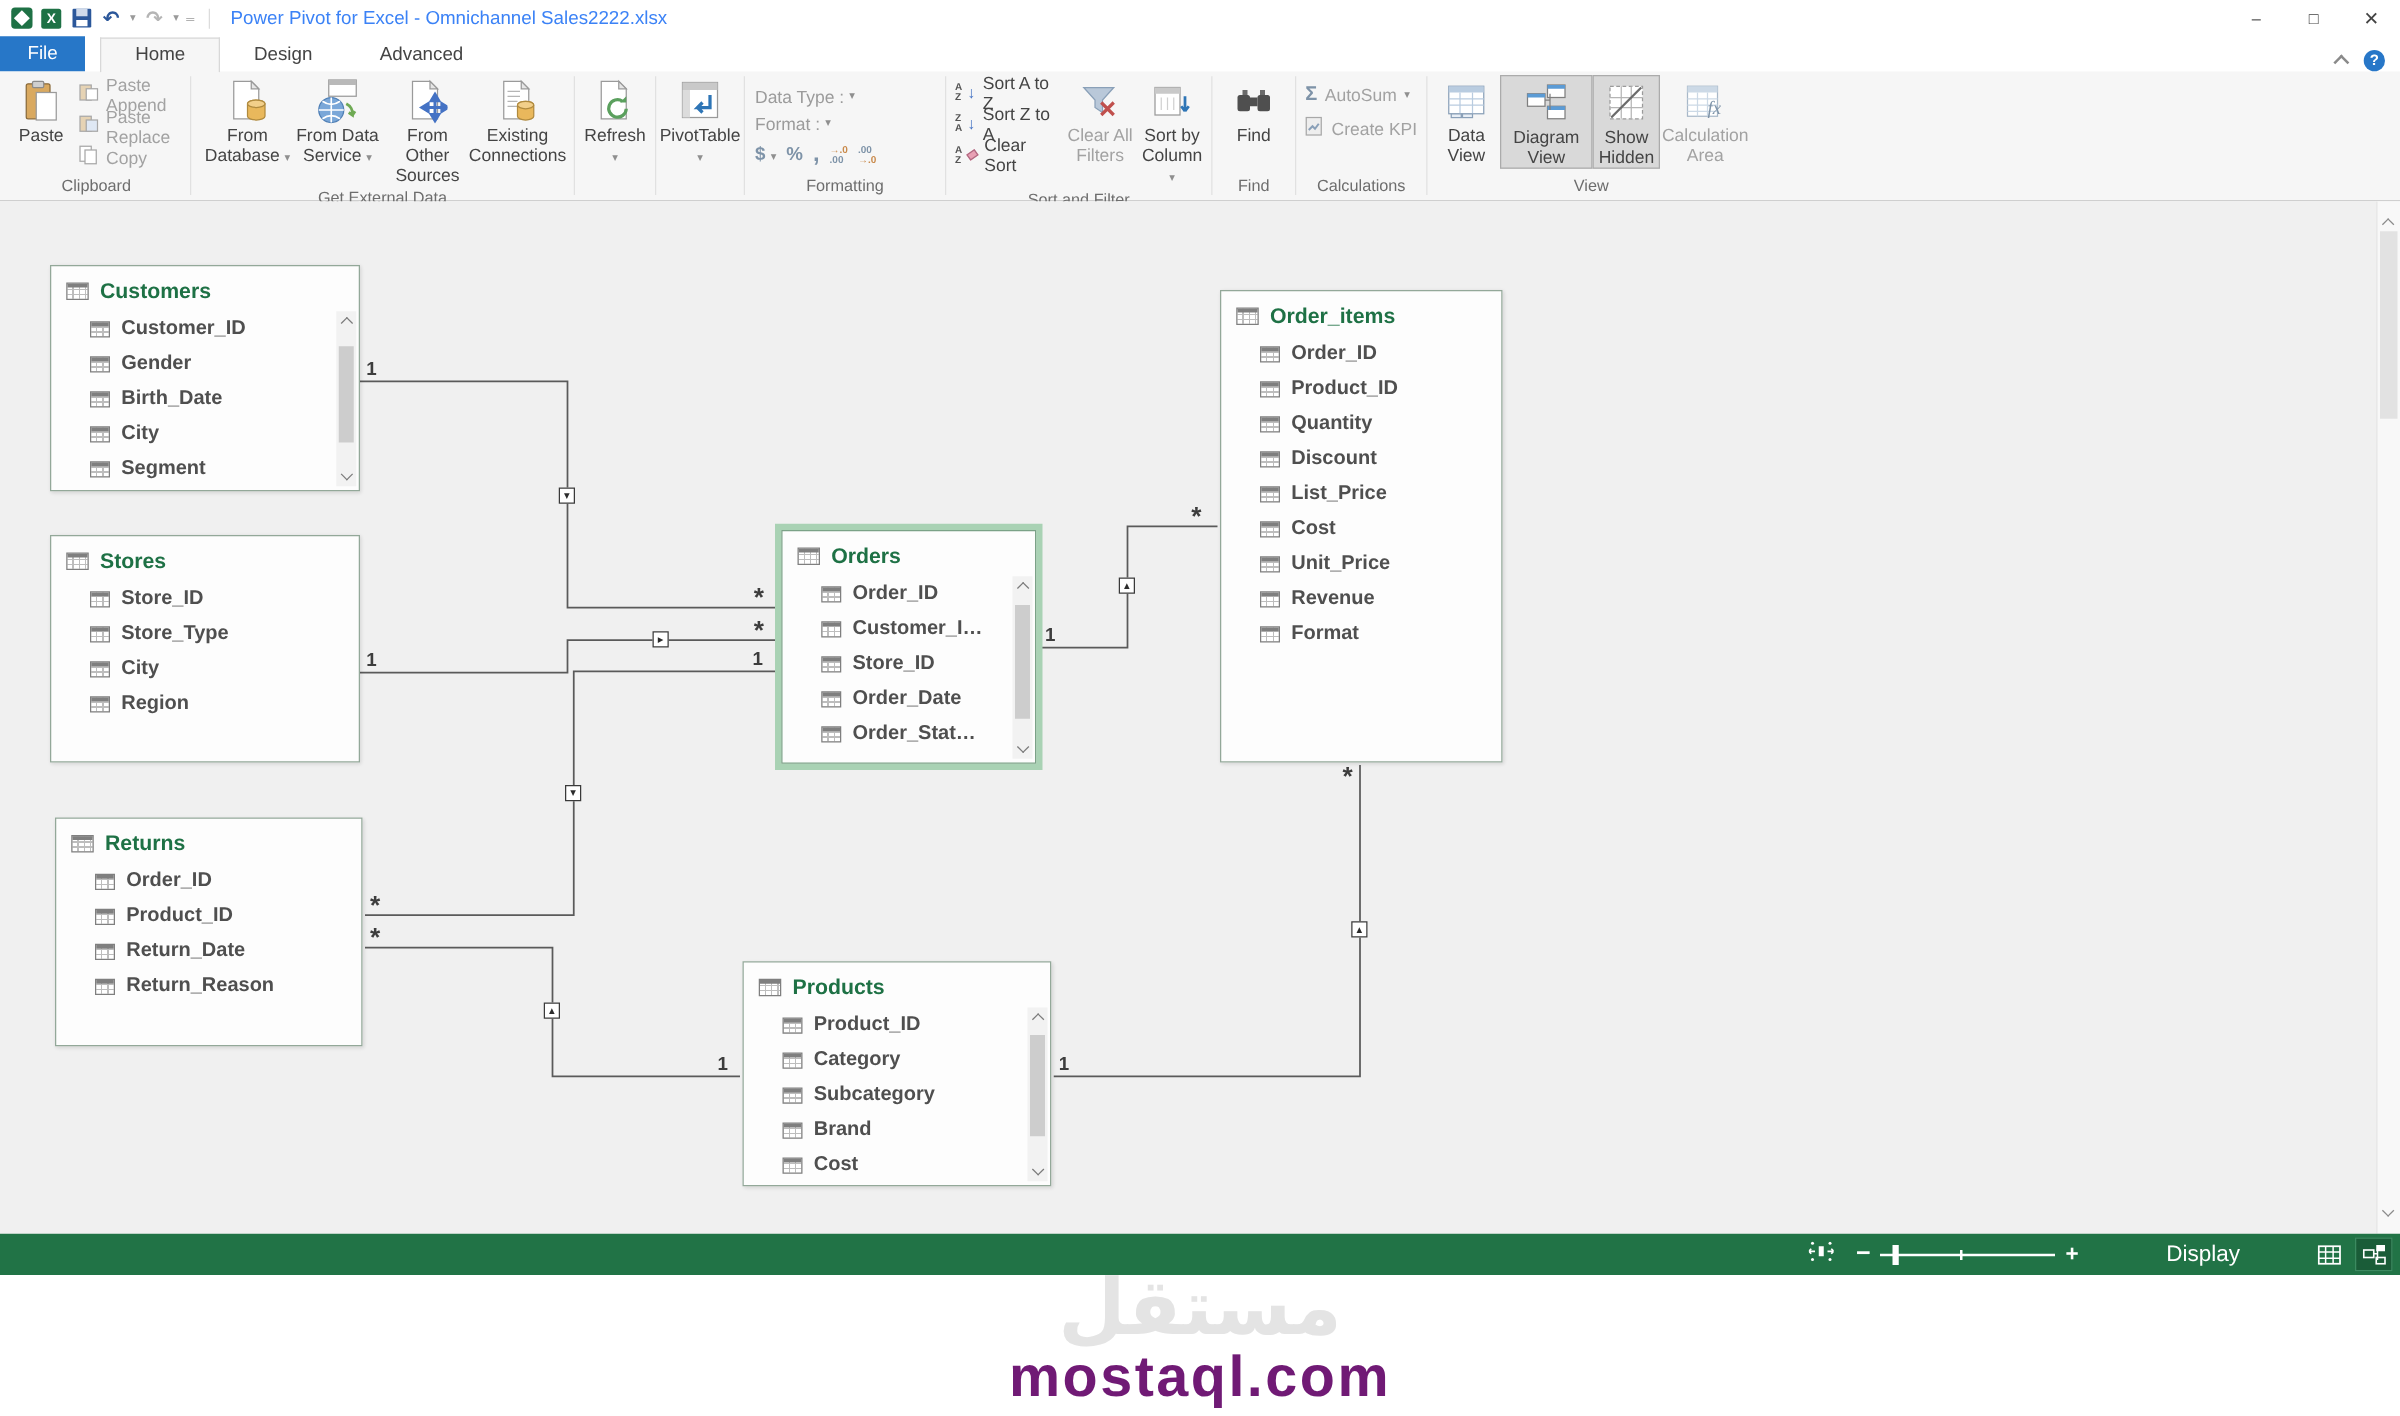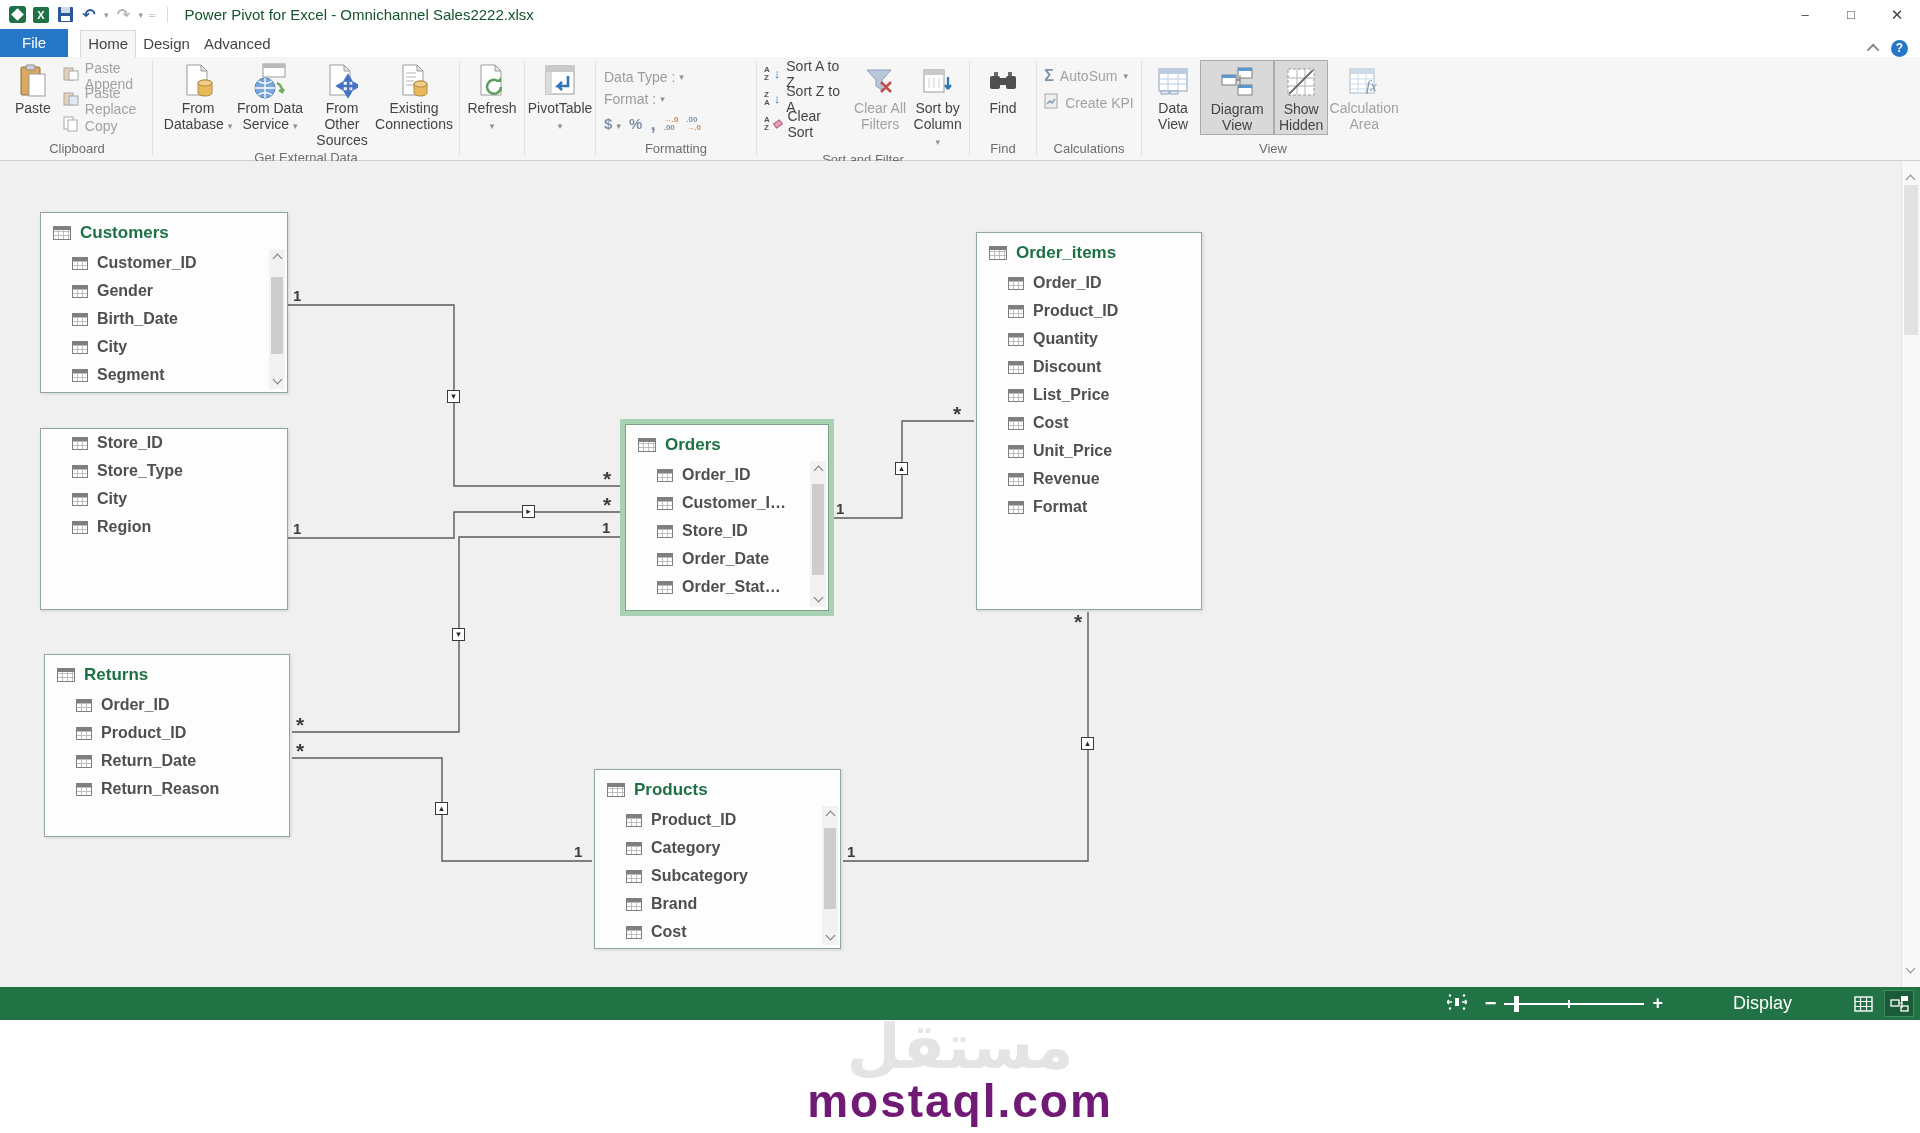--- a/index.html
+++ b/index.html
@@ -16,29 +16,29 @@
     background:#fff; transform:rotate(45deg); }
   .xlico { width:16px; height:16px; background:#1e7145; border-radius:2px; color:#fff; font-weight:bold;
     font-size:11px; text-align:center; line-height:16px; }
   .saveico { width:15px; height:15px; background:#2b579a; position:relative; border-radius:1px; }
   .saveico:after { content:""; position:absolute; left:3px; top:0; width:9px; height:6px; background:#cfd9ea; }
   .saveico:before { content:""; position:absolute; left:3px; bottom:1px; width:9px; height:5px; background:#fff; }
   .undo { color:#2b579a; font-size:16px; font-weight:bold; }
   .redo { color:#b5b5b5; font-size:16px; font-weight:bold; }
   .tinycaret { color:#9a9a9a; font-size:9px; }
   .qatsep { width:1px; height:16px; background:#dcdcdc; margin:0 6px; }
-  #win-title { color:#14532d; margin-left:10px; white-space:nowrap; }
+  #win-title { color:#3b82f6; margin-left:10px; white-space:nowrap; }
   .winbtns { margin-left:auto; display:flex; height:100%; }
   .winbtn { width:46px; height:100%; display:flex; align-items:center; justify-content:center;
     font-size:13px; color:#444; }
 
   
   #tabrow { position:absolute; left:0; top:29px; width:1920px; height:28px; background:#fff;
     display:flex; align-items:flex-end; font-size:15px; z-index:3; }
-  .tab { padding:4px 7px 5px; color:#444; }
+  .tab { padding:4px 27px 5px; color:#444; }
   .tab.file { background:#2777c8; color:#fff; padding:5px 22px 6px; margin-right:12px; }
   .tab.active { background:#f6f6f6; border:1px solid #d8d8d8; border-bottom:1px solid #f6f6f6;
     margin-bottom:-1px; }
   .tabrow-right { margin-left:auto; display:flex; align-items:center; gap:12px; padding-right:12px; }
   .chev-collapse { width:9px; height:9px; border-left:2px solid #8a8a8a; border-top:2px solid #8a8a8a;
     transform:rotate(45deg) translateY(2px); }
   .helpico { width:17px; height:17px; border-radius:50%; background:#2777c8; color:#fff; font-size:12px;
     font-weight:bold; text-align:center; line-height:17px; }
 
   
@@ -529,20 +529,24 @@
         <span class="grid-icon"></span>
         <span>Segment</span>
       </div>
       <div class="tbl-scroll">
         <span class="chv up"></span>
         <span class="thumb" style="top: 20%; height: 55%;"></span>
         <span class="chv down"></span>
       </div>
     </div>
     <div class="tbl" style="left: 40px; top: 267px; width: 248px; height: 182px; z-index: 2;">
+      <div class="tbl-head">
+        <span class="grid-icon"></span>
+        <span>Stores</span>
+      </div>
       <div class="tbl-row">
         <span class="grid-icon"></span>
         <span>Store_ID</span>
       </div>
       <div class="tbl-row">
         <span class="grid-icon"></span>
         <span>Store_Type</span>
       </div>
       <div class="tbl-row">
         <span class="grid-icon"></span>

